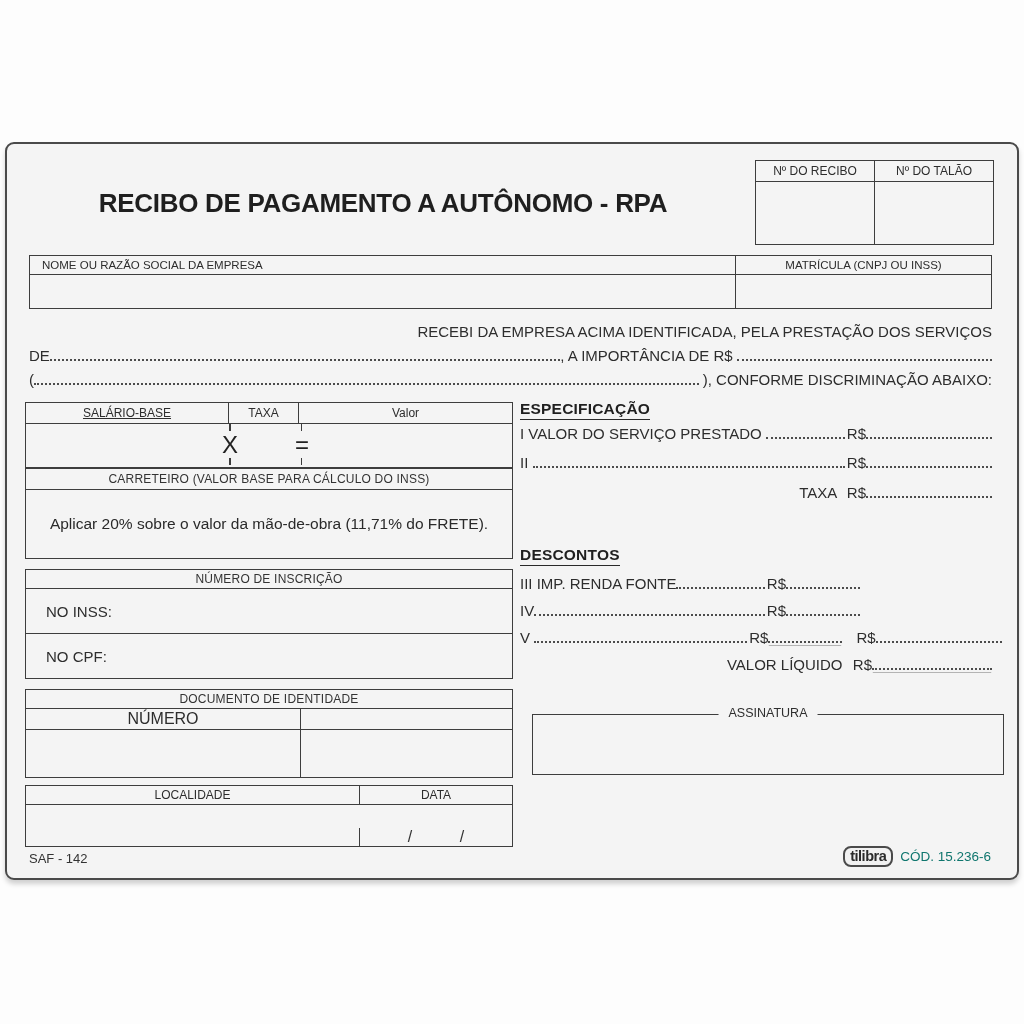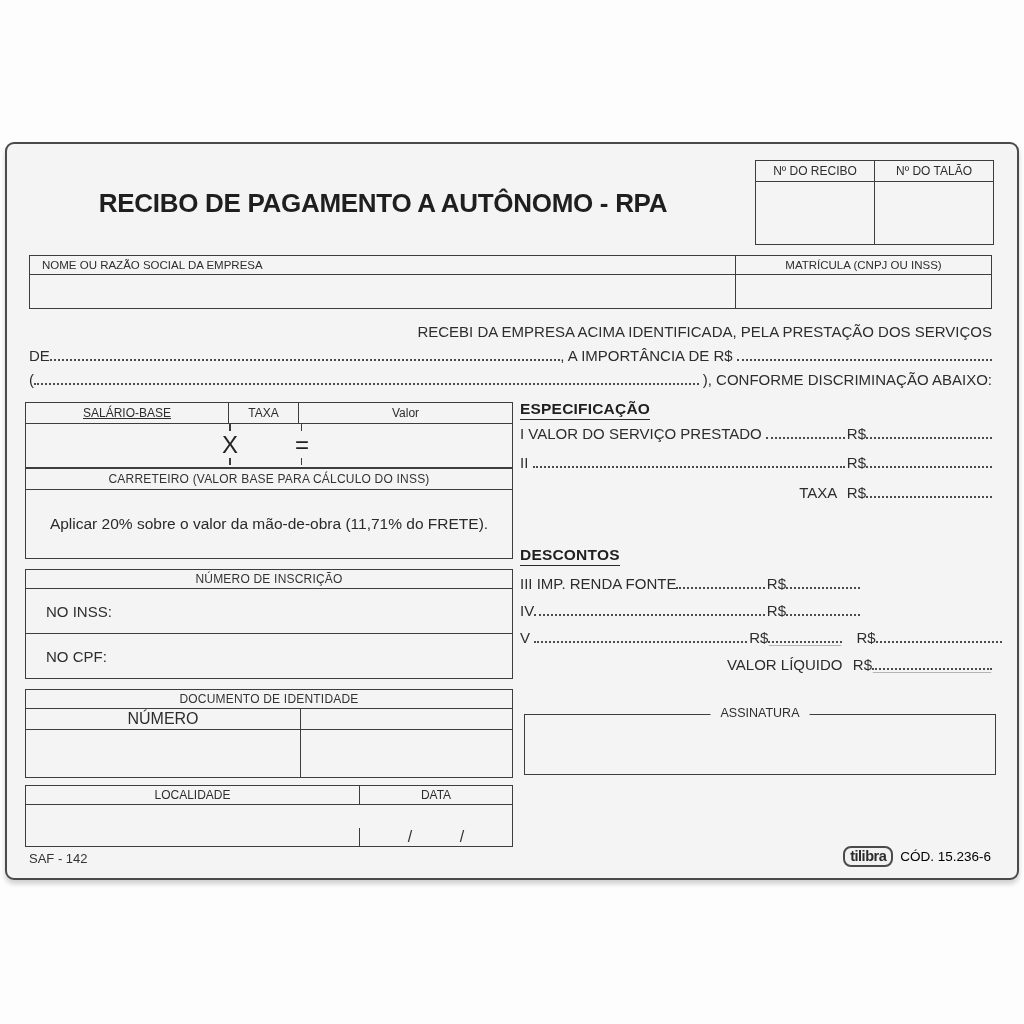--- a/index.html
+++ b/index.html
@@ -92,33 +92,33 @@
               border-bottom:1.8px solid #2a2a2a; padding-bottom:1px; letter-spacing:.2px; }
   .line { position:absolute; display:flex; align-items:flex-end; font-size:15px; height:20px; white-space:pre; width:472px; }
   .line .cur { padding-left:2px; }
   .lead.t128 { flex:0 0 126px; }
   .lead.t72  { flex:0 0 74px; }
   .lead.t120 { flex:0 0 120px; }
   .line.short { width:340px; }
   .line.right { justify-content:flex-end; }
   .gap14 { flex:0 0 12px; }
   
-  .legend-box { position:absolute; left:4px; width:472px; height:61px; border:1.6px solid #3d3d3d; }
+  .legend-box { position:absolute; left:12px; width:472px; height:61px; border:1.6px solid #3d3d3d; }
   .legend-box .legend {
     position:absolute; top:-9px; left:50%; transform:translateX(-50%);
     background:#f4f4f4; padding:0 10px; font-size:12.5px; color:#2e2e2e; white-space:pre;
   }
   
   .footer-left { left:22px; top:707px; font-size:13px; color:#333; }
   .footer-right { right:26px; top:702px; display:flex; align-items:center; gap:7px; }
   .brand-pill {
     border:2px solid #4a4a4a; border-radius:8px; padding:0 5px 1px 5px;
     font-size:14.5px; font-weight:bold; letter-spacing:-.5px; color:#2b2b2b; background:#f1f1f1;
   }
-  .code { font-size:13.5px; color:#000000; }
+  .code { font-size:13.5px; color:#0f766e; }
 </style>
 </head>
 <body>
 
 <div class="form">
 
   <div class="abs rcpt box">
     <div class="hdr-row">
       <div class="hdr-cell">Nº DO RECIBO</div>
       <div class="hdr-cell">Nº DO TALÃO</div>

